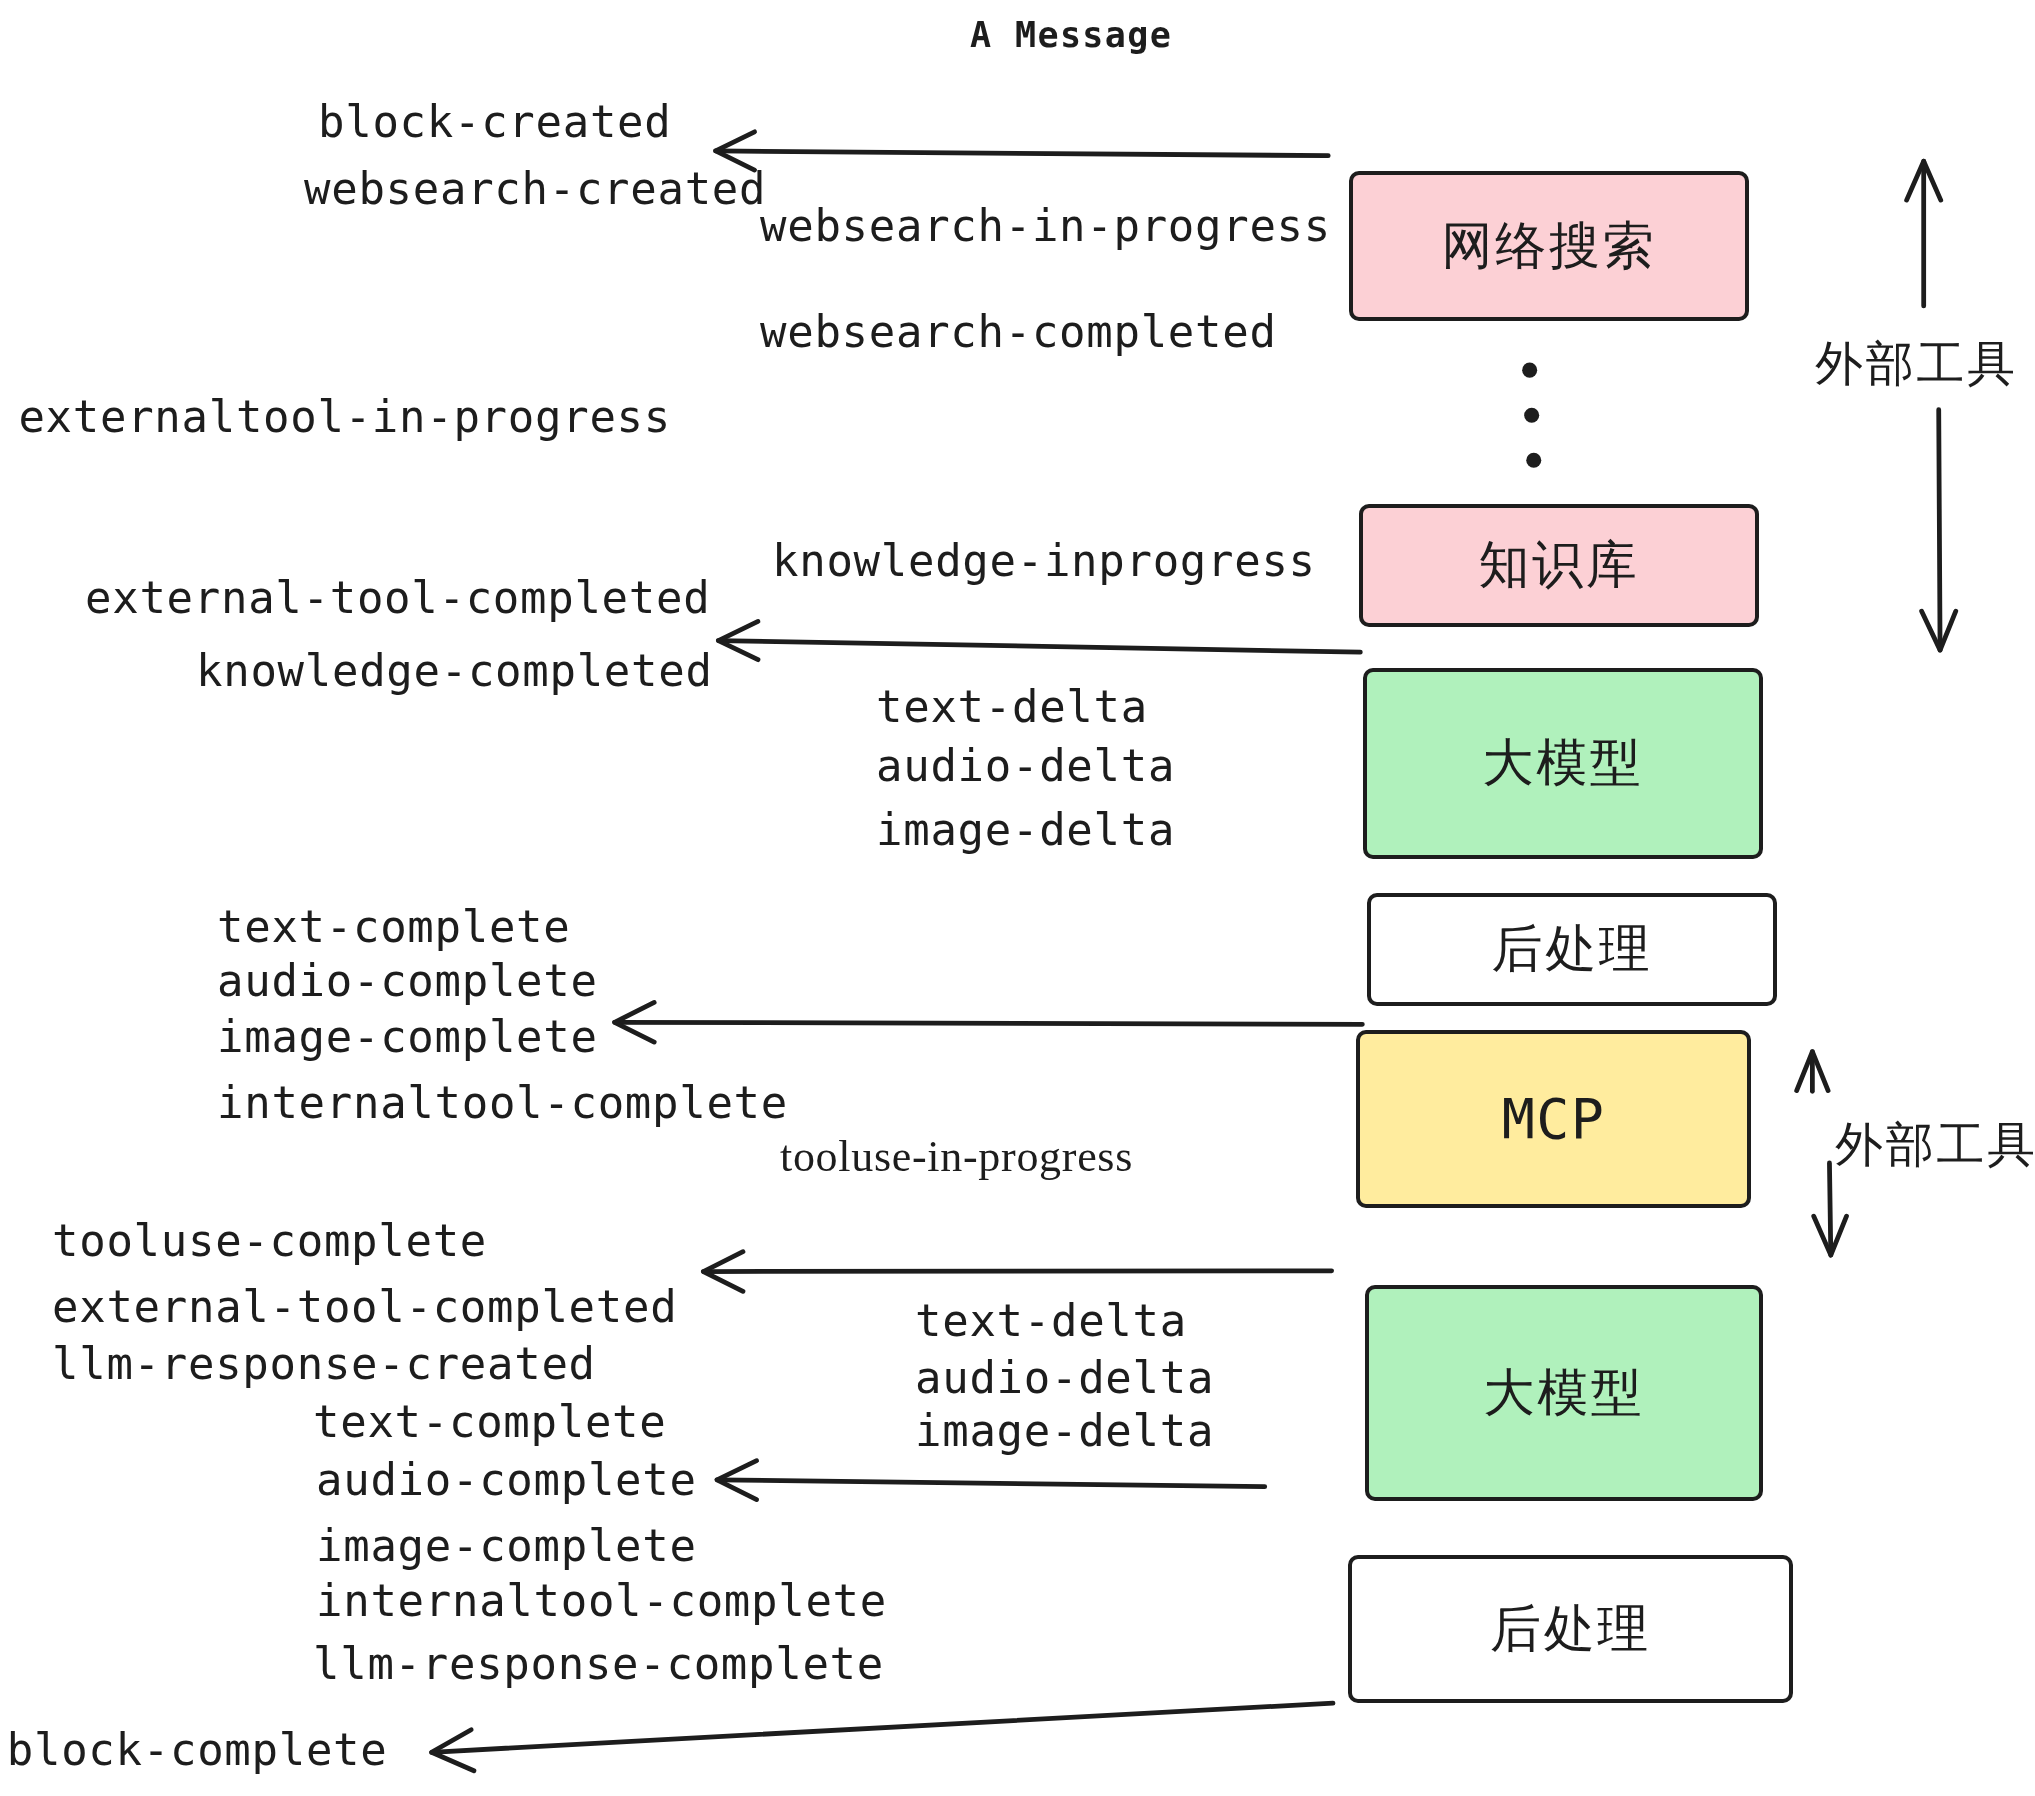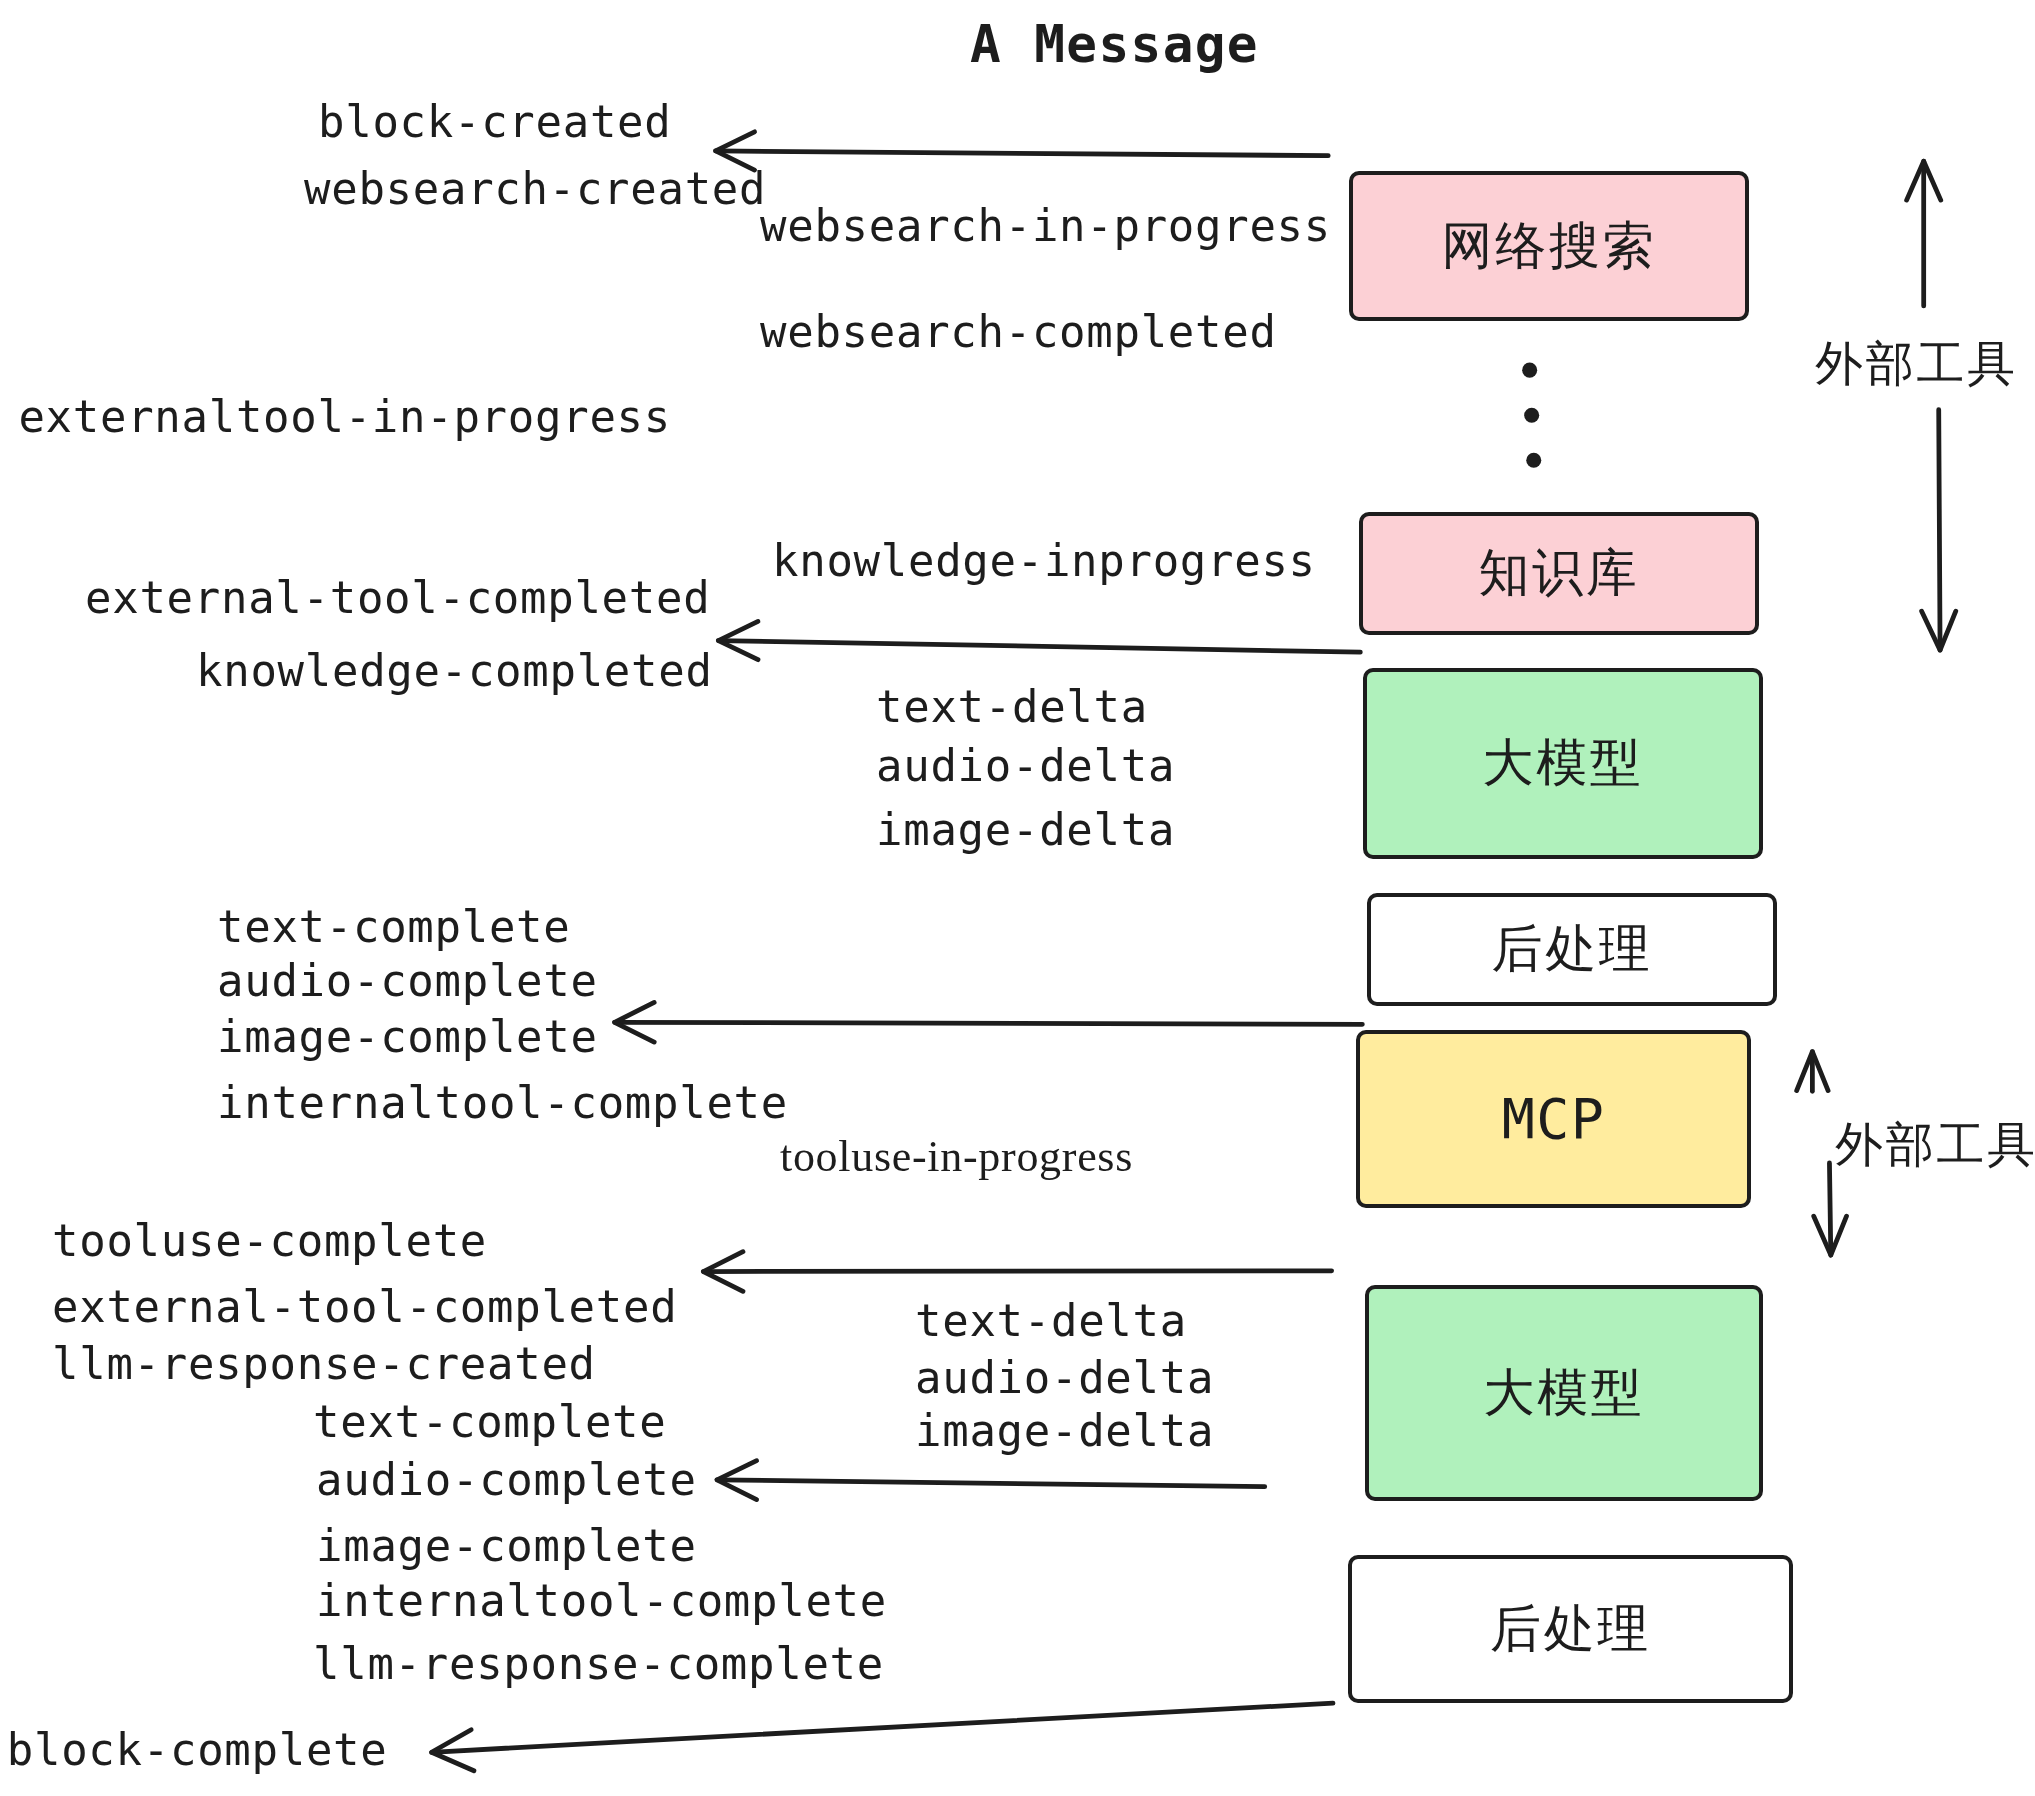--- a/index.html
+++ b/index.html
@@ -8,21 +8,21 @@
     width:2035px;
     height:1796px;
     background:#ffffff;
     overflow:hidden;
     font-family:"DejaVu Sans Mono", monospace;
     color:#1d1d1d;
   }
   .title{
     position:absolute;
     left:970px; top:15px;
-    font-size:51px;
+    font-size:35px;
     letter-spacing:1.4px;
     white-space:nowrap;
     font-weight:bold;
   }
   .evt{
     position:absolute;
     font-size:44px;
     line-height:1.05;
     letter-spacing:0.7px;
     white-space:nowrap;
@@ -62,21 +62,21 @@
 </style>
 </head>
 <body>
 
 <div class="canvas">
 
   <div id="boxes">
       <div class="box" style="left: 1349px; top: 171px; width: 400px; height: 150px; background: rgb(252, 208, 213);">
     <span class="box-label">网络搜索</span>
   </div>
-      <div class="box" style="left: 1359px; top: 504px; width: 400px; height: 123px; background: rgb(252, 208, 213); margin-top: 8px;">
+      <div class="box" style="left: 1359px; top: 504px; width: 400px; height: 123px; background: rgb(252, 208, 213);">
     <span class="box-label">知识库</span>
   </div>
       <div class="box" style="left: 1363px; top: 668px; width: 400px; height: 191px; background: rgb(176, 241, 188);">
     <span class="box-label">大模型</span>
   </div>
       <div class="box" style="left: 1367px; top: 893px; width: 410px; height: 113px; background: rgb(255, 255, 255);">
     <span class="box-label">后处理</span>
   </div>
       <div class="box mono" style="left: 1356px; top: 1030px; width: 395px; height: 178px; background: rgb(255, 236, 158);">
     <span class="box-label">MCP</span>

